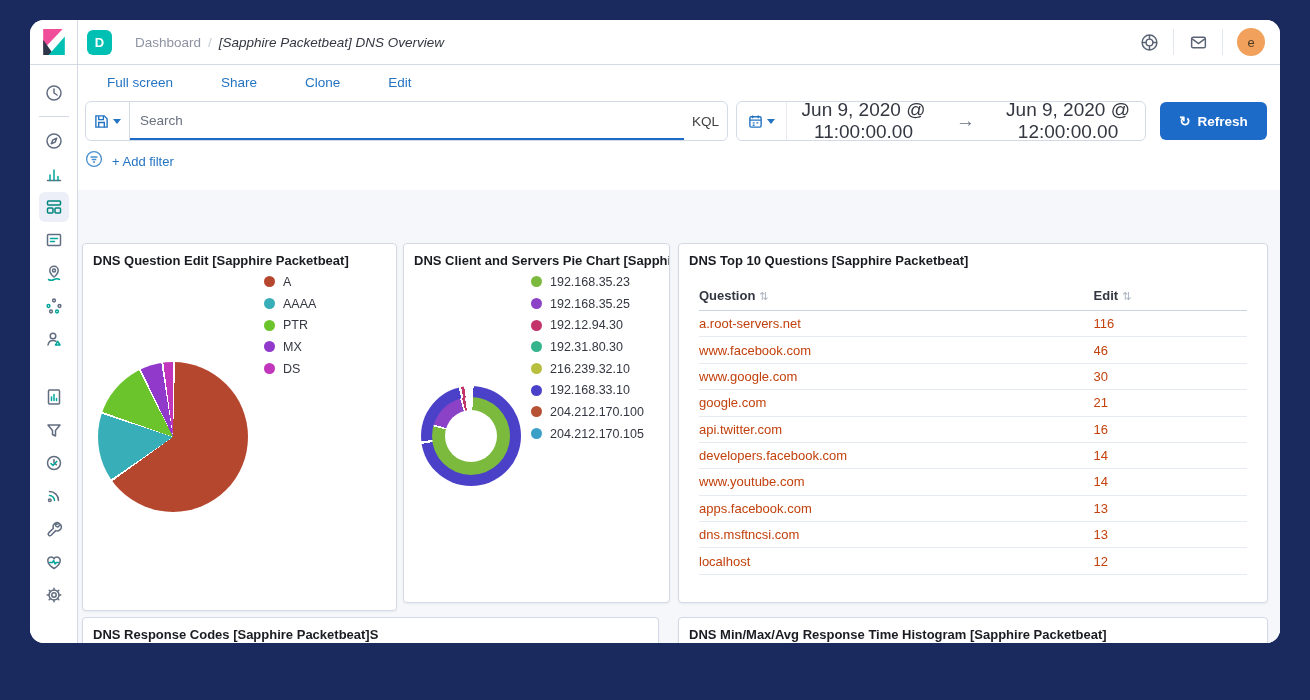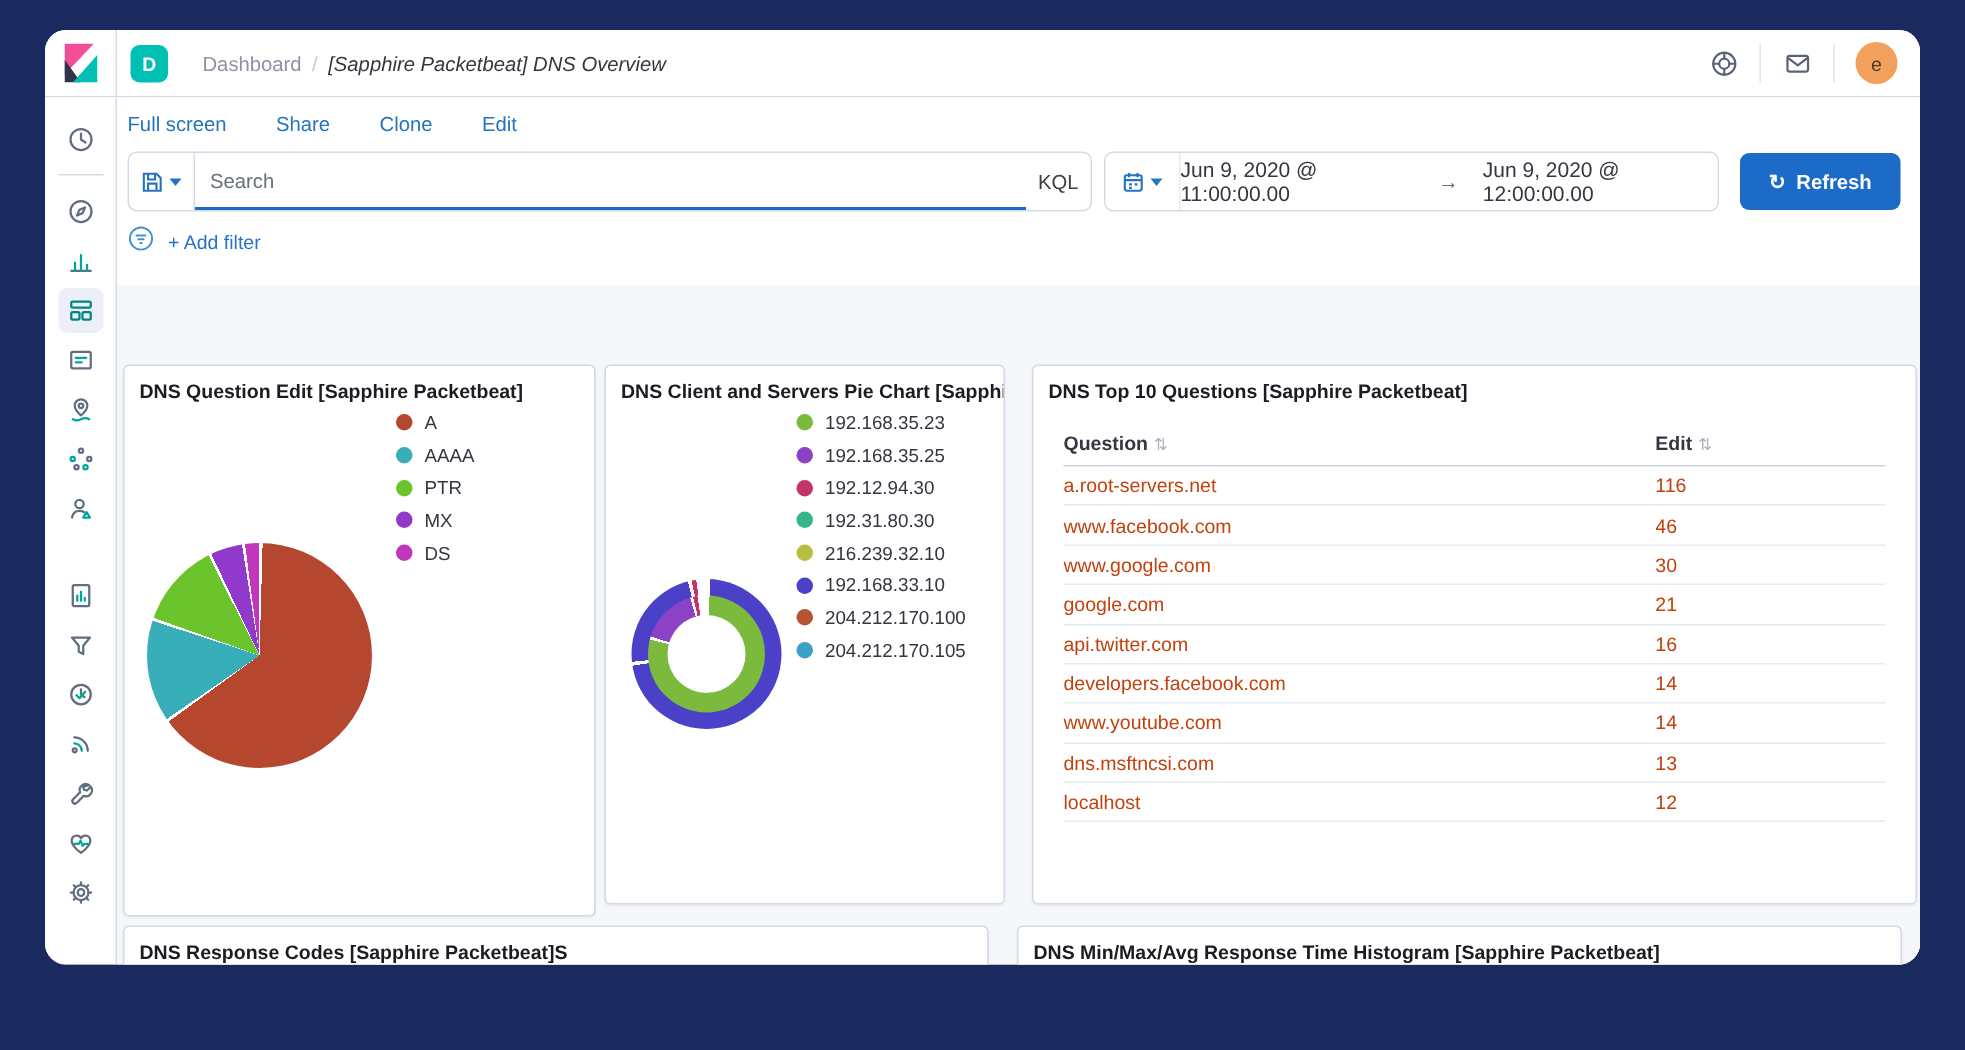--- a/index.html
+++ b/index.html
@@ -43,58 +43,58 @@
   }
   .nav-item { width:30px; height:30px; border-radius:6px; display:flex; align-items:center; justify-content:center; margin-bottom:3px; }
   .nav-item.active { background:#eceff8; }
   .nav-item.group-gap { margin-top:25px; }
   .side-divider { width:30px; height:1px; background:#d3dae6; margin:5px 0 9px; }
   .nav-item svg { stroke:#616d80; fill:none; stroke-width:1.5; stroke-linecap:round; stroke-linejoin:round; }
   .nav-item svg .teal { stroke:#00a69b; }
   .nav-item.active svg { stroke:#00857d; }
   
   .content { position:absolute; left:48px; top:45px; right:0; bottom:0; background:#fff; }
-  .menu-row { display:flex; gap:33px; padding:10px 0 9px 7px; }
+  .menu-row { display:flex; gap:48px; padding:10px 0 9px 7px;margin-left:22px; }
   .menu-link { color:#2474c2; font-size:13.5px; cursor:pointer; }
   .query-row { display:flex; align-items:center; padding:2px 13px 0 7px; height:42px; }
   .search-group {
     display:flex; width:643px; height:40px; border:1px solid #d3dae6; border-radius:6px; background:#fff; overflow:hidden;
   }
   .save-seg { width:44px; border-right:1px solid #d3dae6; display:flex; align-items:center; justify-content:center; gap:4px; }
   .save-seg svg { stroke:#2474c2; fill:none; stroke-width:1.5; }
   .chev { width:0; height:0; border-left:4px solid transparent; border-right:4px solid transparent; border-top:5px solid #2474c2; }
   .search-input-wrap { flex:1; position:relative; border-bottom:2px solid #1d6bc8; }
   .search-input { width:100%; height:100%; border:none; outline:none; font-size:13.5px; padding:0 10px; font-family:"Liberation Sans",sans-serif; color:#343741; }
   .search-input::placeholder { color:#69707d; opacity:1; }
   .kql-seg { width:43px; display:flex; align-items:center; justify-content:center; color:#404040; font-size:13.5px; }
   .date-group {
     display:flex; flex:1; height:40px; margin-left:8px; border:1px solid #d3dae6; border-radius:6px; background:#fff; align-items:center;
   }
   .cal-seg { width:50px; display:flex; align-items:center; justify-content:center; gap:4px; border-right:1px solid #e7ebf1; height:100%; }
   .cal-seg svg { stroke:#2474c2; fill:none; stroke-width:1.5; }
-  .date-texts { flex:1; display:flex; align-items:center; justify-content:center; gap:16px; font-size:14px; color:#343741; }
+  .date-texts { flex:1; display:flex; align-items:center; justify-content:center; gap:16px; font-size:19px; color:#343741;text-align:center; }
   .range-arrow { color:#69707d; }
   .refresh-btn {
     margin-left:14px; width:107px; height:38px; background:#1d6bc8; color:#fff; border:none; border-radius:6px;
     font-size:13.5px; font-weight:bold; display:flex; align-items:center; justify-content:center; gap:7px; cursor:pointer;
     font-family:"Liberation Sans",sans-serif;
   }
   .filter-row { display:flex; align-items:center; gap:9px; padding:9px 0 0 7px; }
   .filter-circle-icon svg { stroke:#4a90ce; fill:none; stroke-width:1.3; }
   .add-filter { color:#2474c2; font-size:13px; cursor:pointer; }
   
   .dashboard { position:absolute; left:0; right:0; top:125px; bottom:0; background:#f5f7fa; }
   .panel {
     position:absolute; background:#fff; border:1px solid #d3dae6; border-radius:4px;
     box-shadow:0 1px 2px rgba(65,78,101,.08); overflow:hidden;
   }
   .panel-title { font-size:13px; font-weight:bold; color:#1a1c21; padding:9px 10px 0 10px; white-space:nowrap; overflow:hidden; }
   #panel-question-types { left:4px;  top:53px; width:315px; height:368px; }
   #panel-clients-servers { left:325px; top:53px; width:267px; height:360px; }
-  #panel-top-questions  { left:600px; top:53px; width:590px; height:360px;margin-left:10px; }
+  #panel-top-questions  { left:600px; top:53px; width:590px; height:360px; }
   #panel-response-codes { left:4px;  top:427px; width:577px; height:170px; }
   #panel-response-time  { left:600px; top:427px; width:590px; height:170px; }
   
   .legend { position:absolute; list-style:none; }
   .legend li { display:flex; align-items:center; gap:8px; height:21.7px; }
   .legend .dot { width:11px; height:11px; border-radius:50%; flex:0 0 auto; }
   .legend .lbl { font-size:12.5px; color:#343741; white-space:nowrap; }
   #legend-qt { left:181px; top:27px; }
   #legend-cs { left:127px; top:27px; }
   
@@ -411,20 +411,24 @@
               </tr>
             <tr>
                 <td>developers.facebook.com</td>
                 <td>14</td>
               </tr>
             <tr>
                 <td>www.youtube.com</td>
                 <td>14</td>
               </tr>
             <tr>
+                <td>apps.facebook.com</td>
+                <td>13</td>
+              </tr>
+            <tr>
                 <td>dns.msftncsi.com</td>
                 <td>13</td>
               </tr>
             <tr>
                 <td>localhost</td>
                 <td>12</td>
               </tr>
           </tbody>
         </table>
       </div>

